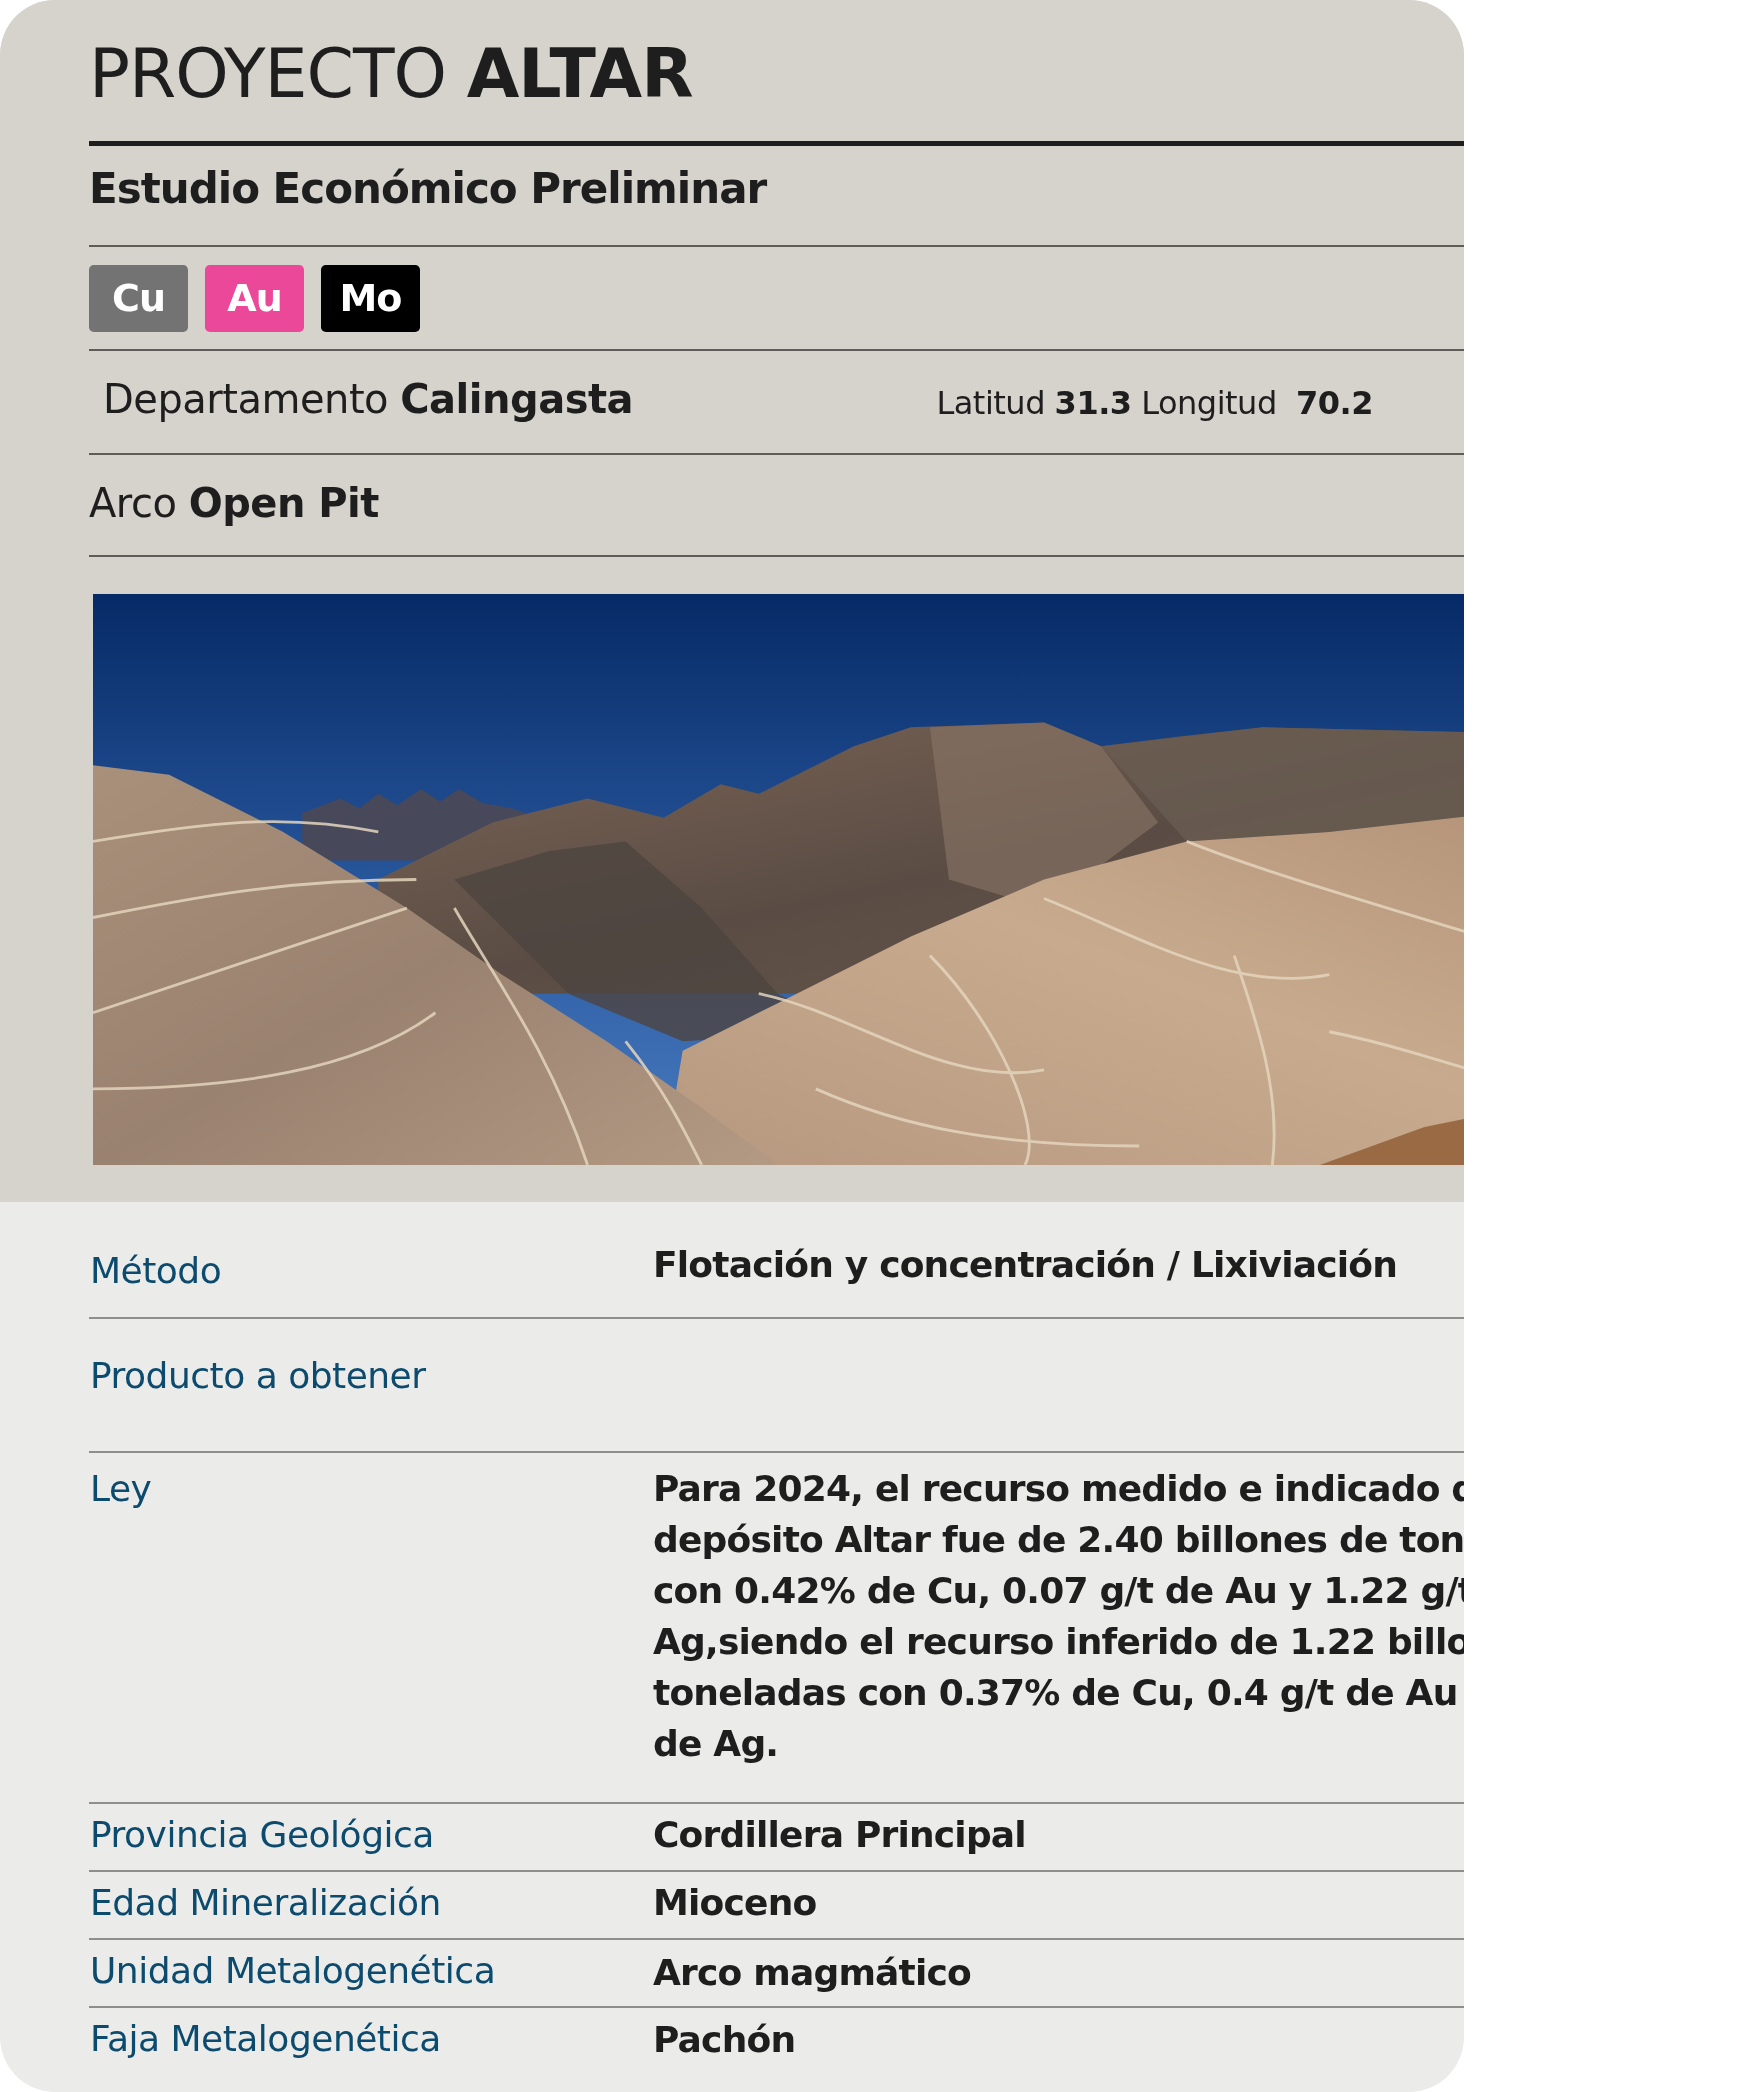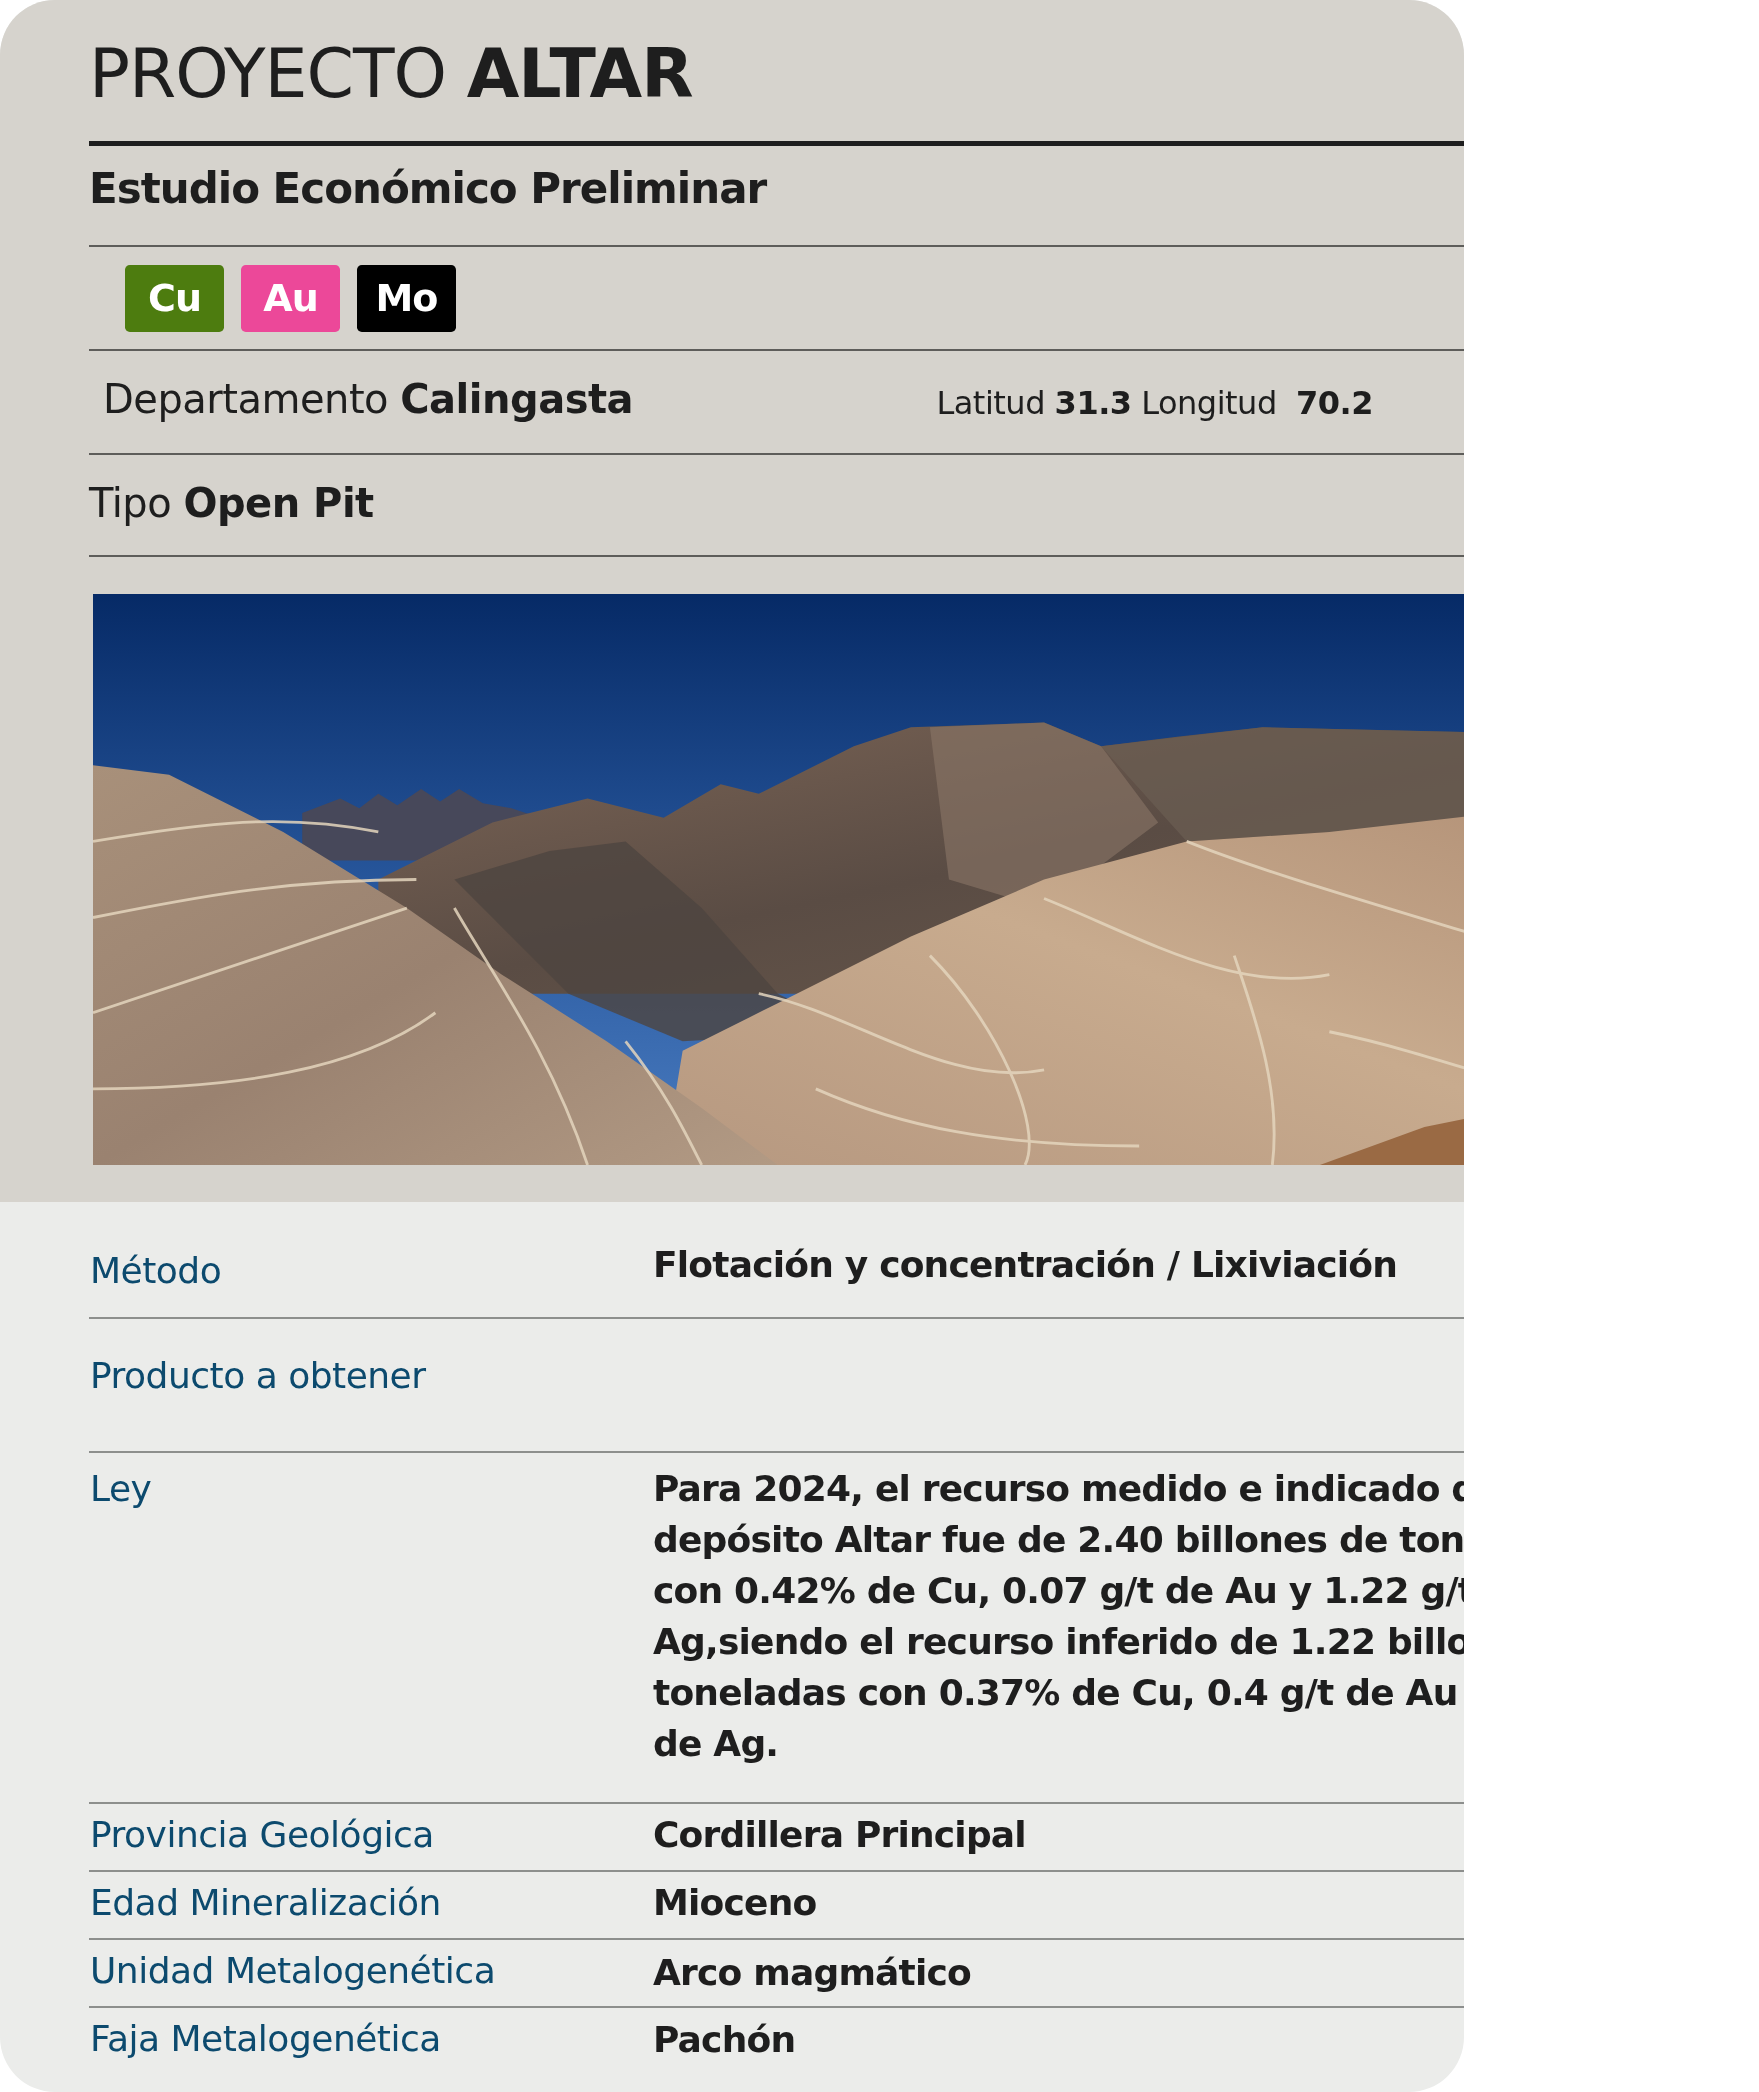--- a/index.html
+++ b/index.html
@@ -38,40 +38,40 @@
 <div class="card">
   <div class="header"></div>
 
   <div class="abs title"><span>PROYECTO</span> <b>ALTAR</b></div>
   <div class="rule thick" style="top:141px;"></div>
 
   <div class="abs subtitle">Estudio Económico Preliminar</div>
   <div class="rule" style="top:245px;"></div>
 
   <div class="badges">
-    <div class="badge" style="background:#4d7c0f;margin-left:36px;">Cu</div>
+    <div class="badge" style="background:#737373;">Cu</div>
     <div class="badge" style="background:#ec4899;">Au</div>
     <div class="badge" style="background:#000000;">Mo</div>
   </div>
   <div class="rule" style="top:349px;"></div>
 
   <div class="abs row-text" style="left:103px; top:373px;">
     <span>Departamento</span>
     <span class="bold">Calingasta</span>
   </div>
   <div class="abs row-small" style="right:91px; top:379px;">
     <span>Latitud</span>
     <span class="bold">31.3</span>
     <span>Longitud</span>&nbsp;
     <span class="bold">70.2</span>
   </div>
   <div class="rule" style="top:453px;"></div>
 
   <div class="abs row-text" style="left:89px; top:477px;">
-    <span>Tipo</span>
+    <span>Arco</span>
     <span class="bold">Open Pit</span>
   </div>
   <div class="rule" style="top:555px;"></div>
 
   <div class="photo">
     <svg width="1574" height="571" viewBox="0 0 1655 600" preserveAspectRatio="none" xmlns="http://www.w3.org/2000/svg">
       <defs>
         <linearGradient id="sky" x1="0" y1="0" x2="0" y2="1">
           <stop offset="0" stop-color="#062a66"></stop>
           <stop offset="0.55" stop-color="#2a5aa0"></stop>

